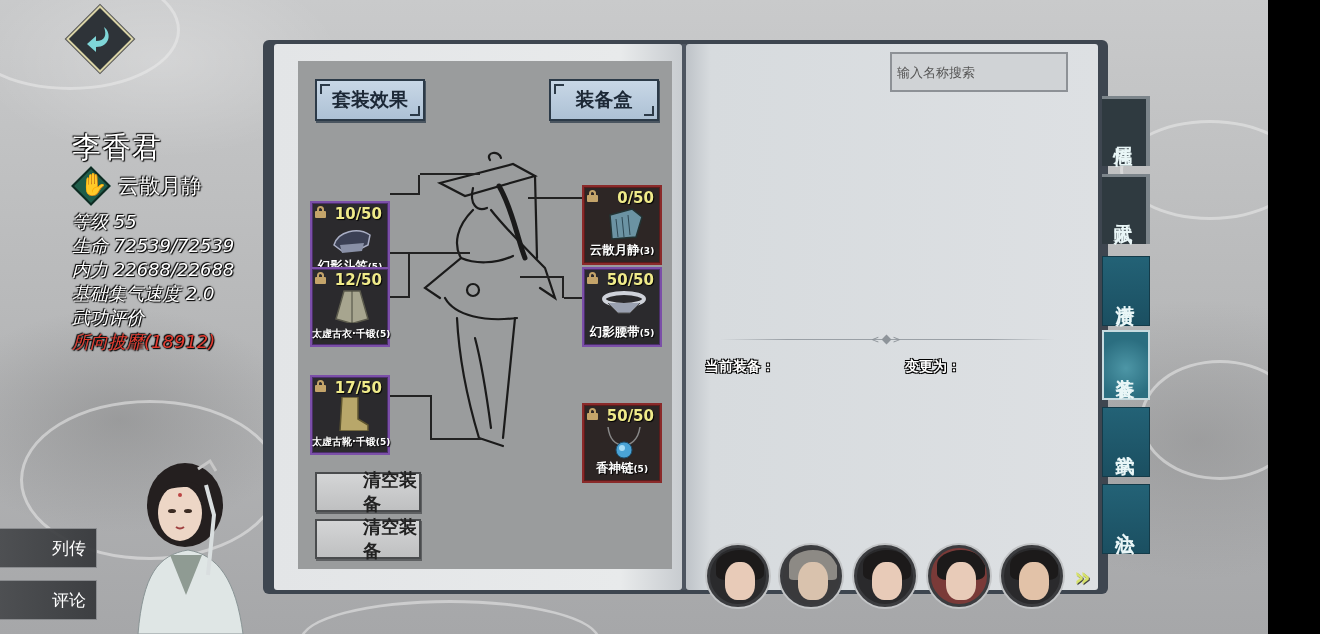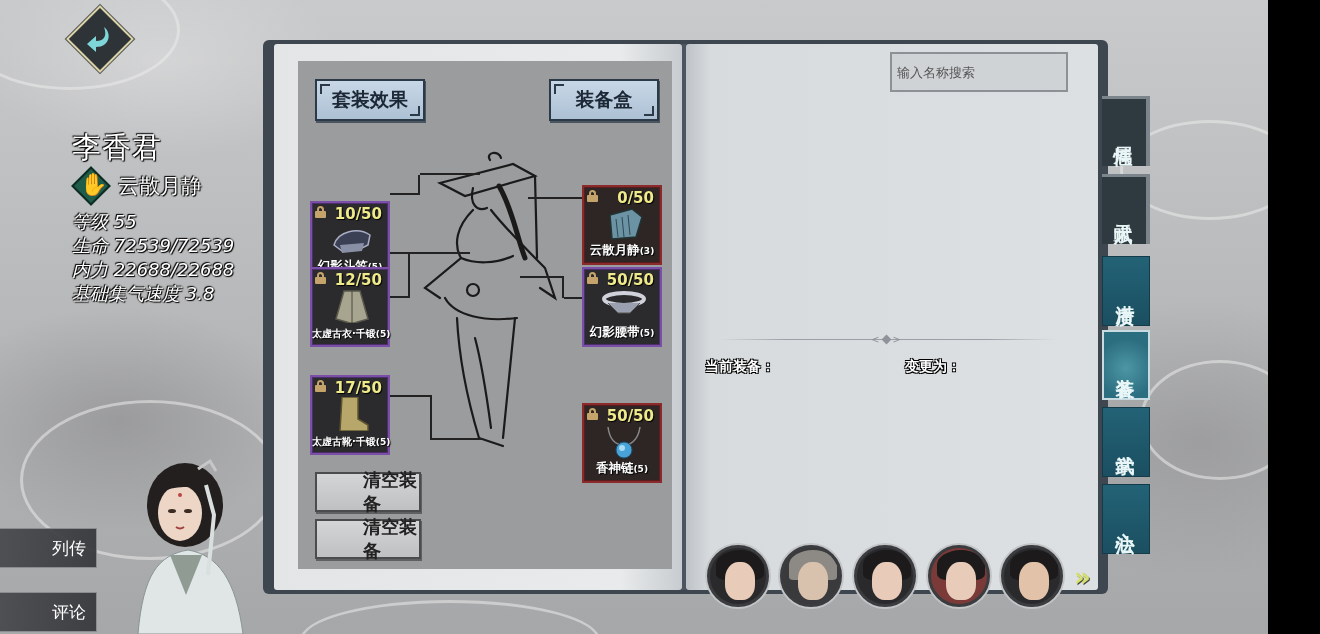--- a/index.html
+++ b/index.html
@@ -132,27 +132,29 @@
     <div class="style-icon">
       <div class="dia"></div>
         <div class="hand">✋</div>
     </div>
     <span class="style-name">云散月静</span>
   </div>
   <div class="stats">
     <div class="stat">等级 55</div>
     <div class="stat">生命 72539/72539</div>
     <div class="stat">内力 22688/22688</div>
-    <div class="stat">基础集气速度 3.8</div>
+    <div class="stat">基础集气速度 2.0</div>
+    <div class="stat">武功评价</div>
+    <div class="stat red">所向披靡(18912)</div>
   </div>
 
   <div class="side-btn" style="top:528px;">
     <span>列传</span>
   </div>
-  <div class="side-btn" style="top:592px;padding-left:12px;">
+  <div class="side-btn" style="top:580px;padding-left:12px;">
     <span>评论</span>
   </div>
 
   <svg class="portrait" viewBox="0 0 135 179">
     <path d="M20 179 C25 120 40 100 70 95 C100 100 118 125 125 179 Z" fill="#dfe6e5" stroke="#8a9596"></path>
     <path d="M52 100 L68 140 L84 100 Z" fill="#8f9b93"></path>
     <ellipse cx="67" cy="50" rx="38" ry="42" fill="#241f1f"></ellipse>
     <ellipse cx="62" cy="58" rx="22" ry="28" fill="#edd6c6"></ellipse>
     <path d="M42 38 C50 24 76 20 88 38 C76 30 56 30 42 38 Z" fill="#241f1f"></path>
     <circle cx="62" cy="40" r="2" fill="#b44"></circle>

